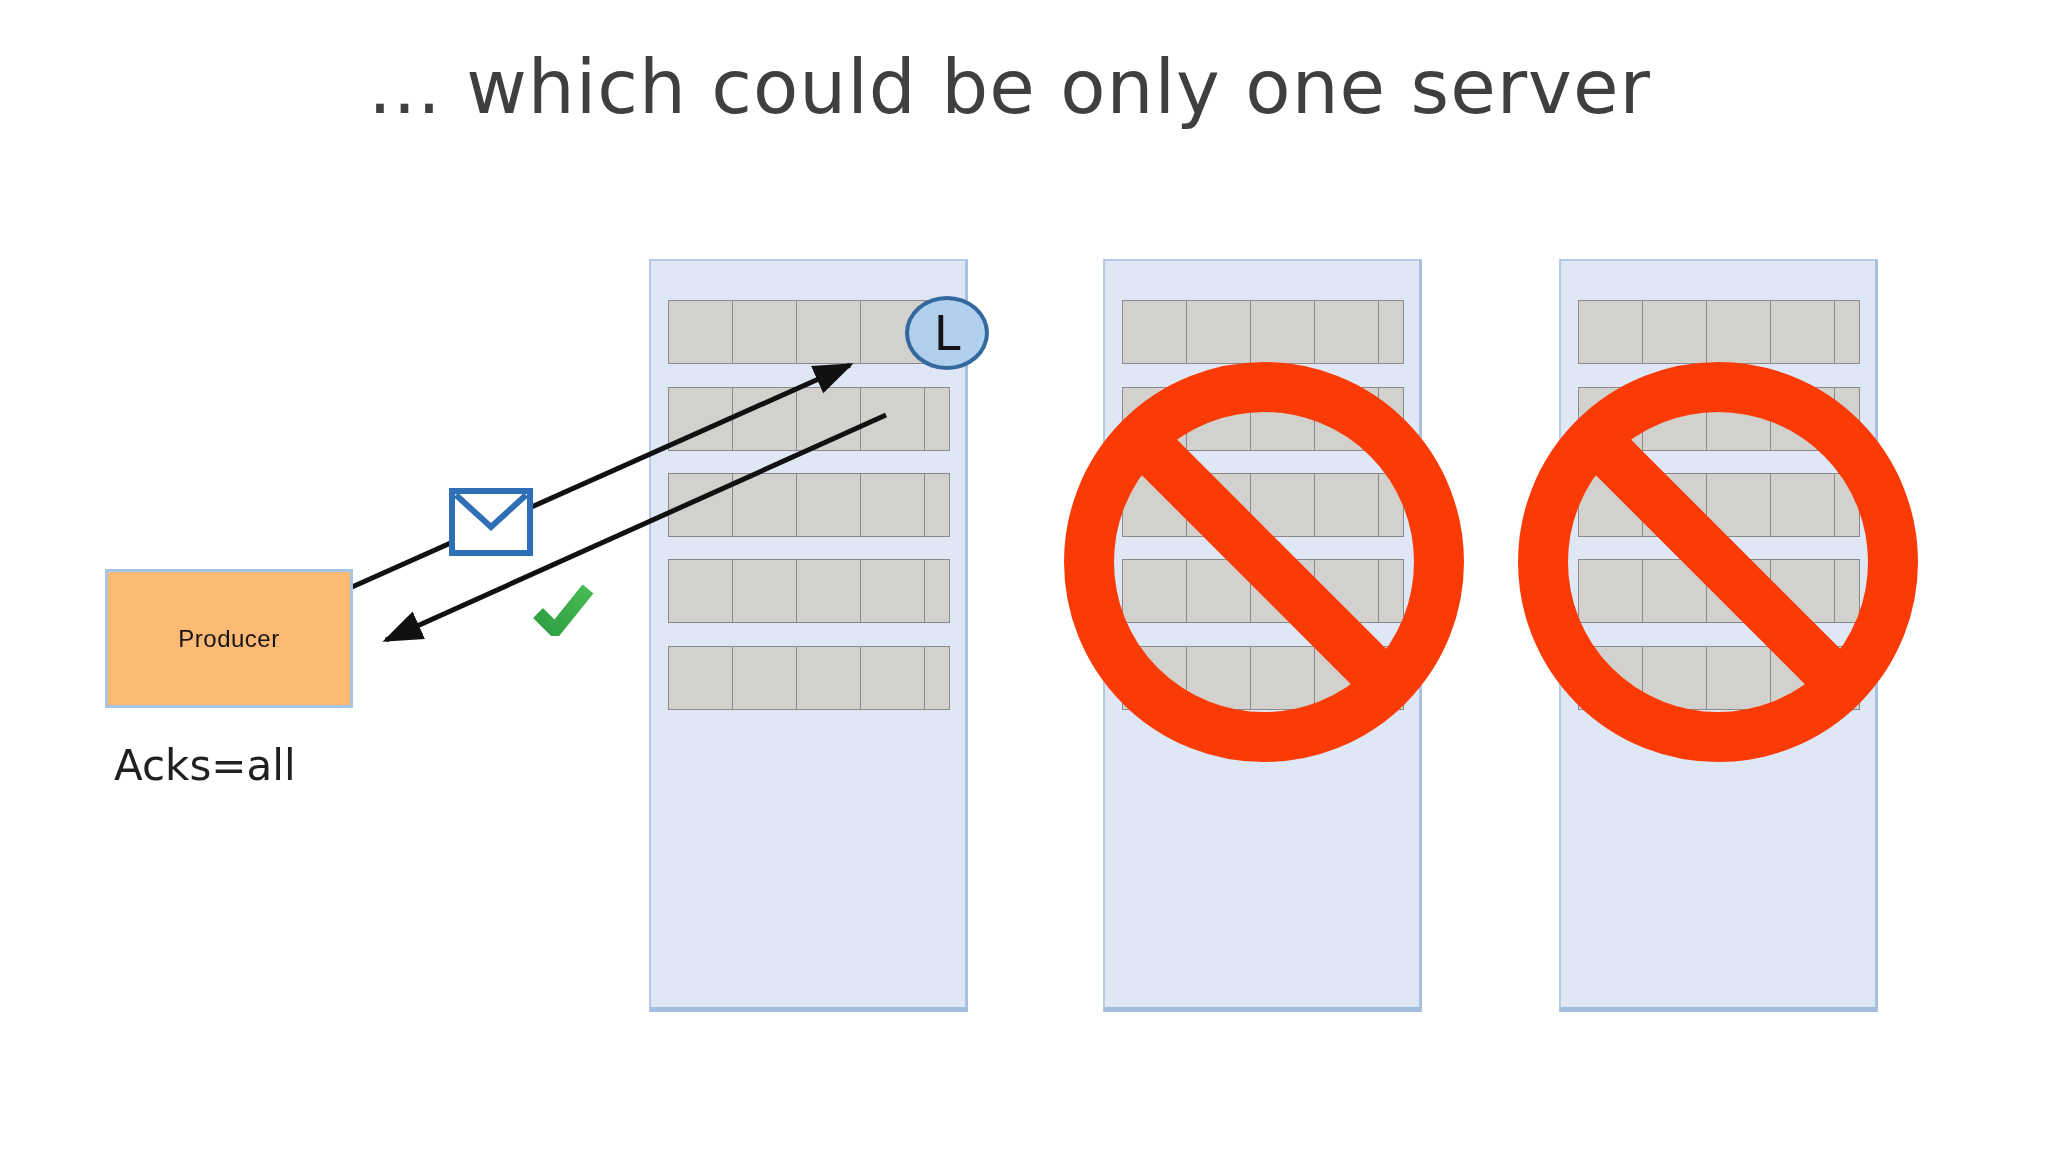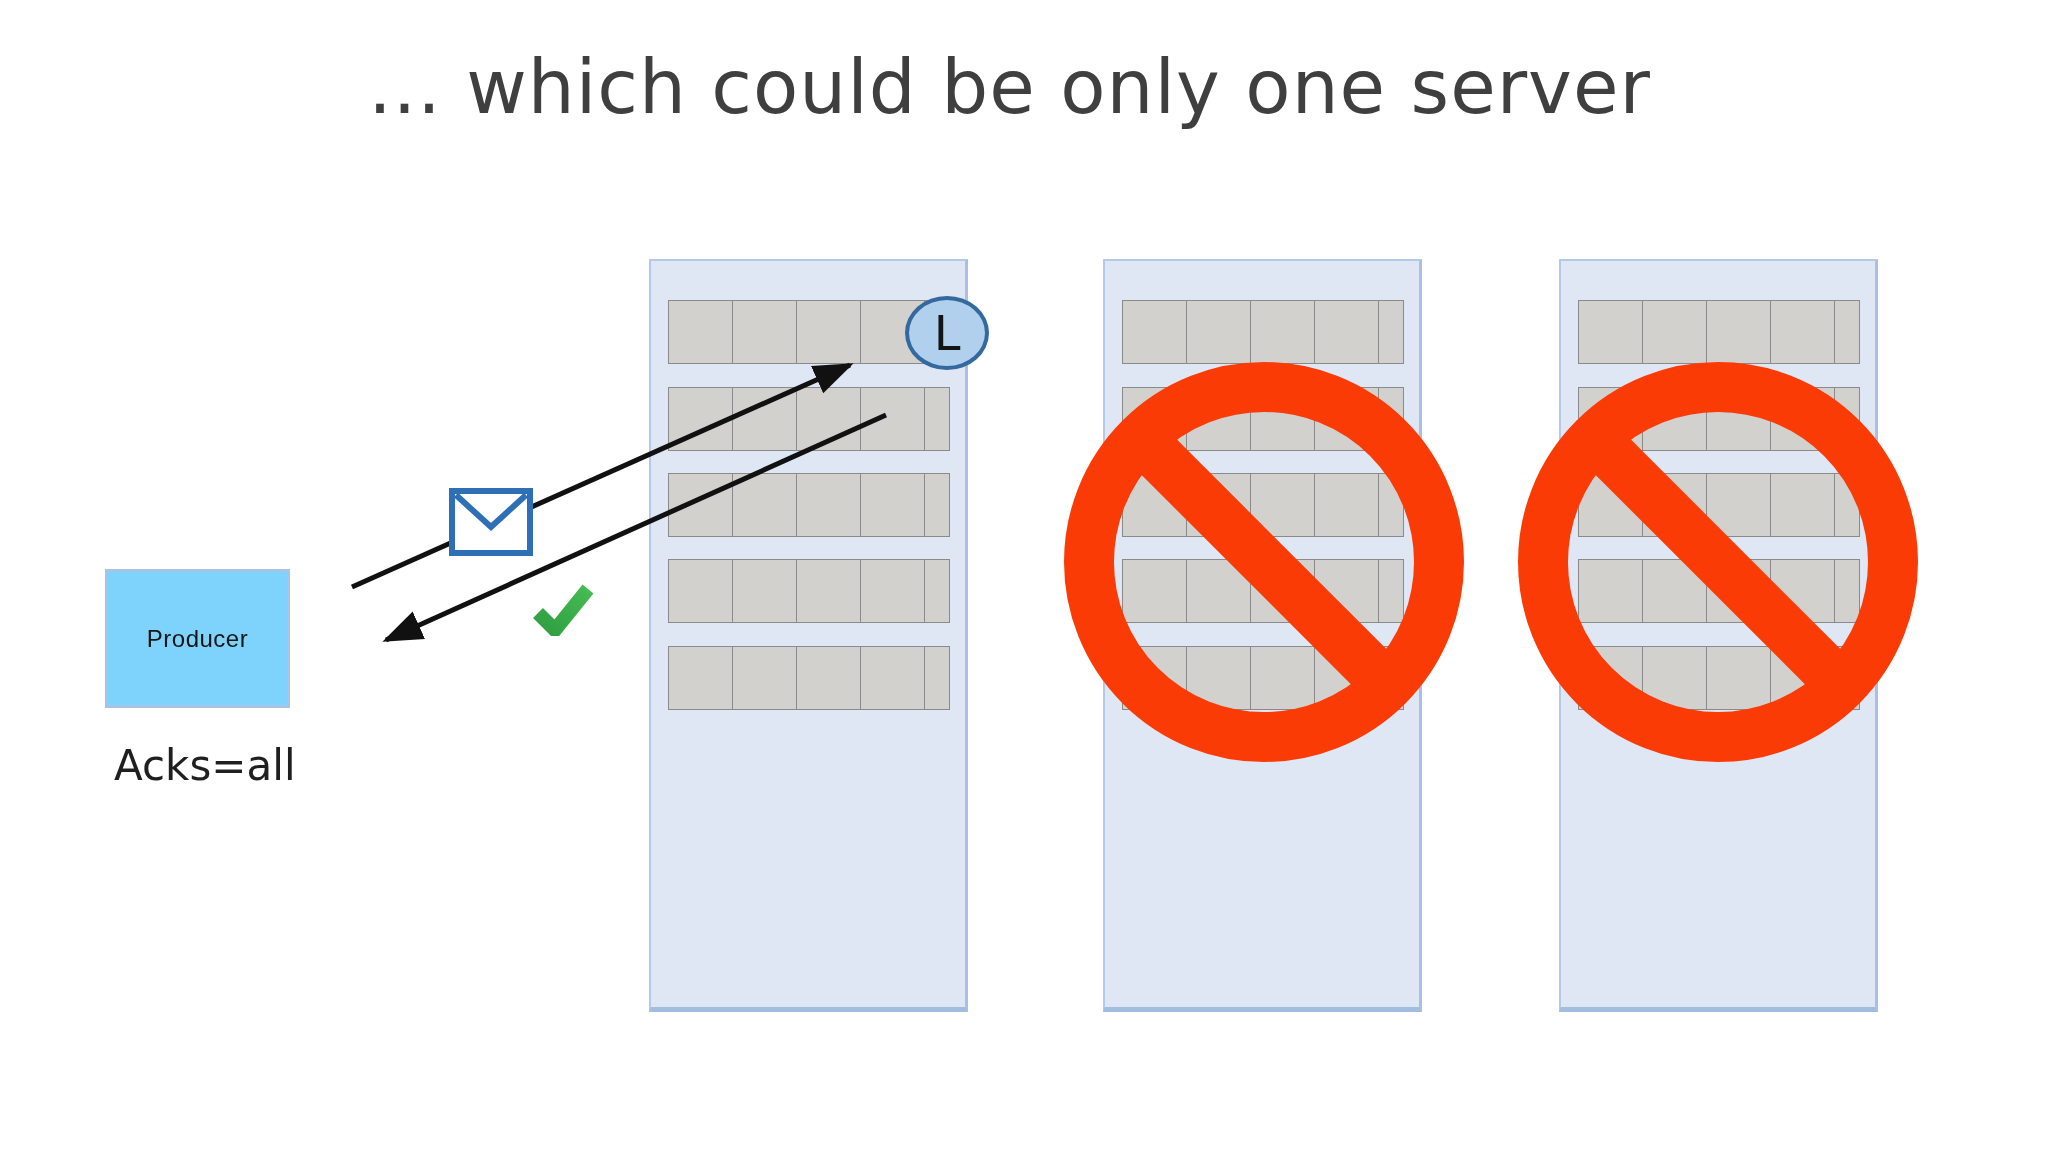--- a/index.html
+++ b/index.html
@@ -41,22 +41,22 @@
   
   .leader-badge{
     position:absolute;left:254px;top:35px;width:84px;height:74px;box-sizing:border-box;
     background:#b0d0ed;border:4px solid #34699f;border-radius:50%;
     display:flex;align-items:center;justify-content:center;
     font-size:48px;color:#141414;font-family:"DejaVu Sans",sans-serif;
   }
 
   
   .producer{
-    position:absolute;left:81px;top:569px;width:185px;height:139px;box-sizing:border-box;
-    background:#7dd3fc;border:3px solid #a5c4e6;
+    position:absolute;left:81px;top:569px;width:248px;height:139px;box-sizing:border-box;
+    background:#fdba74;border:3px solid #a5c4e6;
     display:flex;align-items:center;justify-content:center;
   }
   .producer-label{font-size:24px;color:#151515;letter-spacing:0.5px;}
   .acks{
     position:absolute;left:90px;top:741px;width:220px;
     font-family:"DejaVu Sans",sans-serif;
     font-size:42px;color:#1f1f1f;letter-spacing:0px;
   }
 
   

